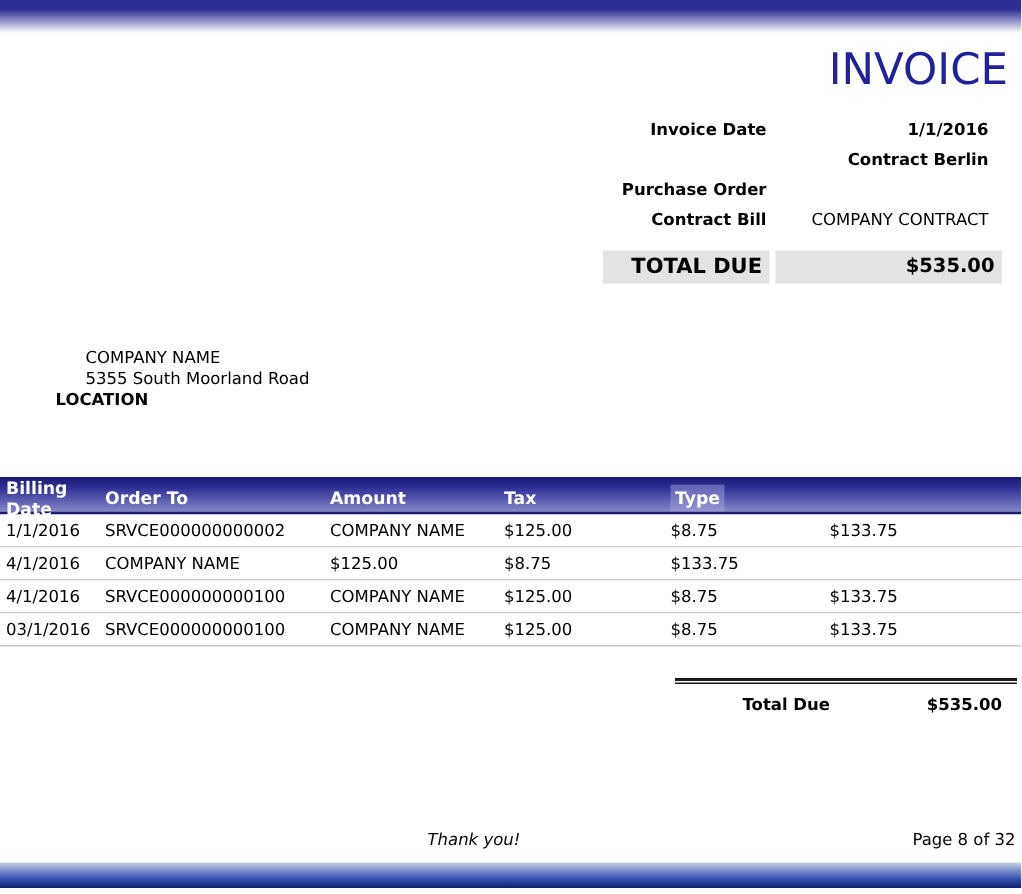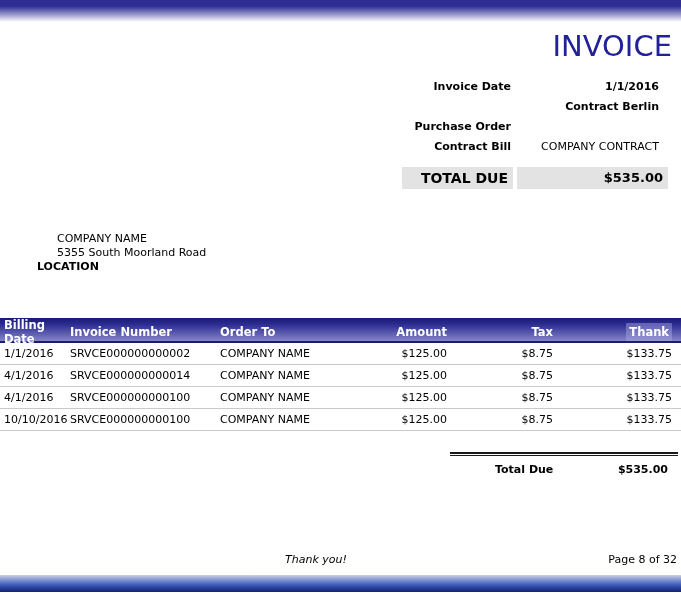--- a/index.html
+++ b/index.html
@@ -63,21 +63,21 @@
     align-items: center;
   }
   .inv-head {
     height: 25px;
     background: linear-gradient(180deg, #1a1a74 0%, #2e2e94 30%, #8585c8 100%);
     border-bottom: 2px solid #1c1c74;
     color: #fff; font-weight: bold; font-size: 11.5px;
   }
   .inv-row { height: 22px; border-bottom: 1px solid #c9c9c9; background: #fff; }
   .c0 { padding-left: 4px; }
-  .c3, .c4, .c5 { text-align: right; }
+  .c3, .c4, .c5 { text-align: left; }
   .c5 { padding-right: 9px; }
   .hl { display: inline-block; background: rgba(170,170,225,0.45); padding: 2px 3px; border-radius: 1px; }
 
   
   .double-rule {
     position: absolute; top: 452px; left: 450px; right: 3px; height: 4px;
     border-top: 2px solid #1a1a1a; border-bottom: 1px solid #1a1a1a;
   }
   .summary-label { position: absolute; top: 463px; left: 495px; font-weight: bold; }
   .summary-value { position: absolute; top: 463px; right: 13px; font-weight: bold; }
@@ -118,56 +118,54 @@
 
   <div class="location-heading">LOCATION</div>
   <div class="location-body">
     <div>COMPANY NAME</div>
     <div>5355 South Moorland Road</div>
   </div>
 
   <div class="inv-table">
     <div class="grid-row inv-head">
       <div class="c0">Billing Date</div>
-      <div class="c1">Invoice Number</div>
       <div class="c2">Order To</div>
       <div class="c3">Amount</div>
       <div class="c4">Tax</div>
-      <div class="c5"><span class="hl">Thank</span></div>
+      <div class="c5"><span class="hl">Type</span></div>
     </div>
 
     <div class="grid-row inv-row">
       <div class="c0">1/1/2016</div>
       <div class="c1">SRVCE000000000002</div>
       <div class="c2">COMPANY NAME</div>
       <div class="c3">$125.00</div>
       <div class="c4">$8.75</div>
       <div class="c5">$133.75</div>
     </div>
 
     <div class="grid-row inv-row">
       <div class="c0">4/1/2016</div>
-      <div class="c1">SRVCE000000000014</div>
       <div class="c2">COMPANY NAME</div>
       <div class="c3">$125.00</div>
       <div class="c4">$8.75</div>
       <div class="c5">$133.75</div>
     </div>
 
     <div class="grid-row inv-row">
       <div class="c0">4/1/2016</div>
       <div class="c1">SRVCE000000000100</div>
       <div class="c2">COMPANY NAME</div>
       <div class="c3">$125.00</div>
       <div class="c4">$8.75</div>
       <div class="c5">$133.75</div>
     </div>
 
     <div class="grid-row inv-row">
-      <div class="c0">10/10/2016</div>
+      <div class="c0">03/1/2016</div>
       <div class="c1">SRVCE000000000100</div>
       <div class="c2">COMPANY NAME</div>
       <div class="c3">$125.00</div>
       <div class="c4">$8.75</div>
       <div class="c5">$133.75</div>
     </div>
   </div>
 
   <div class="double-rule"></div>
   <div class="summary-label">Total Due</div>

